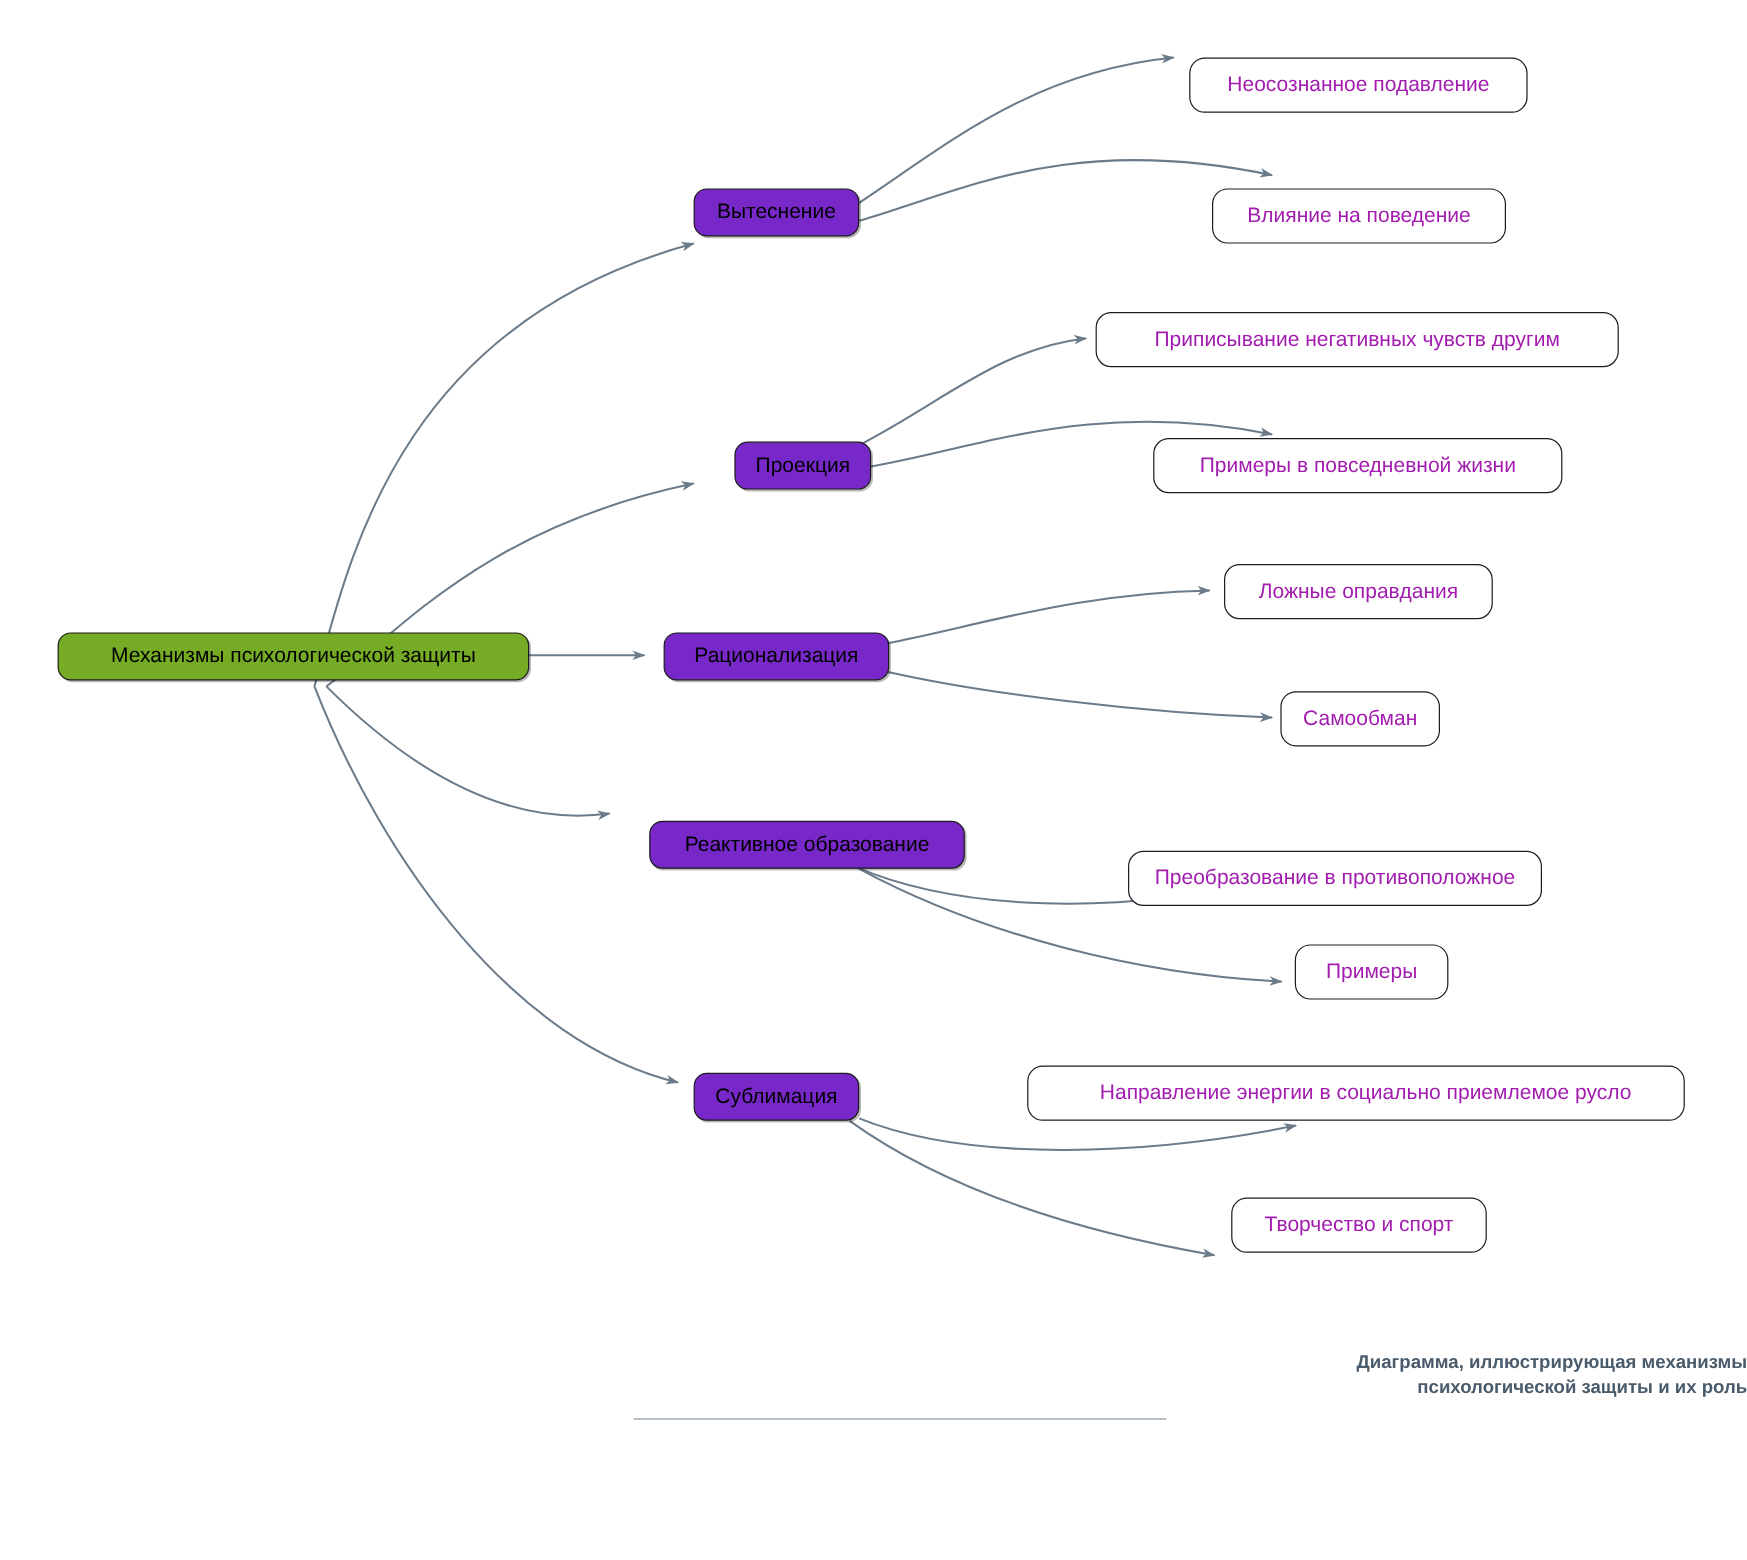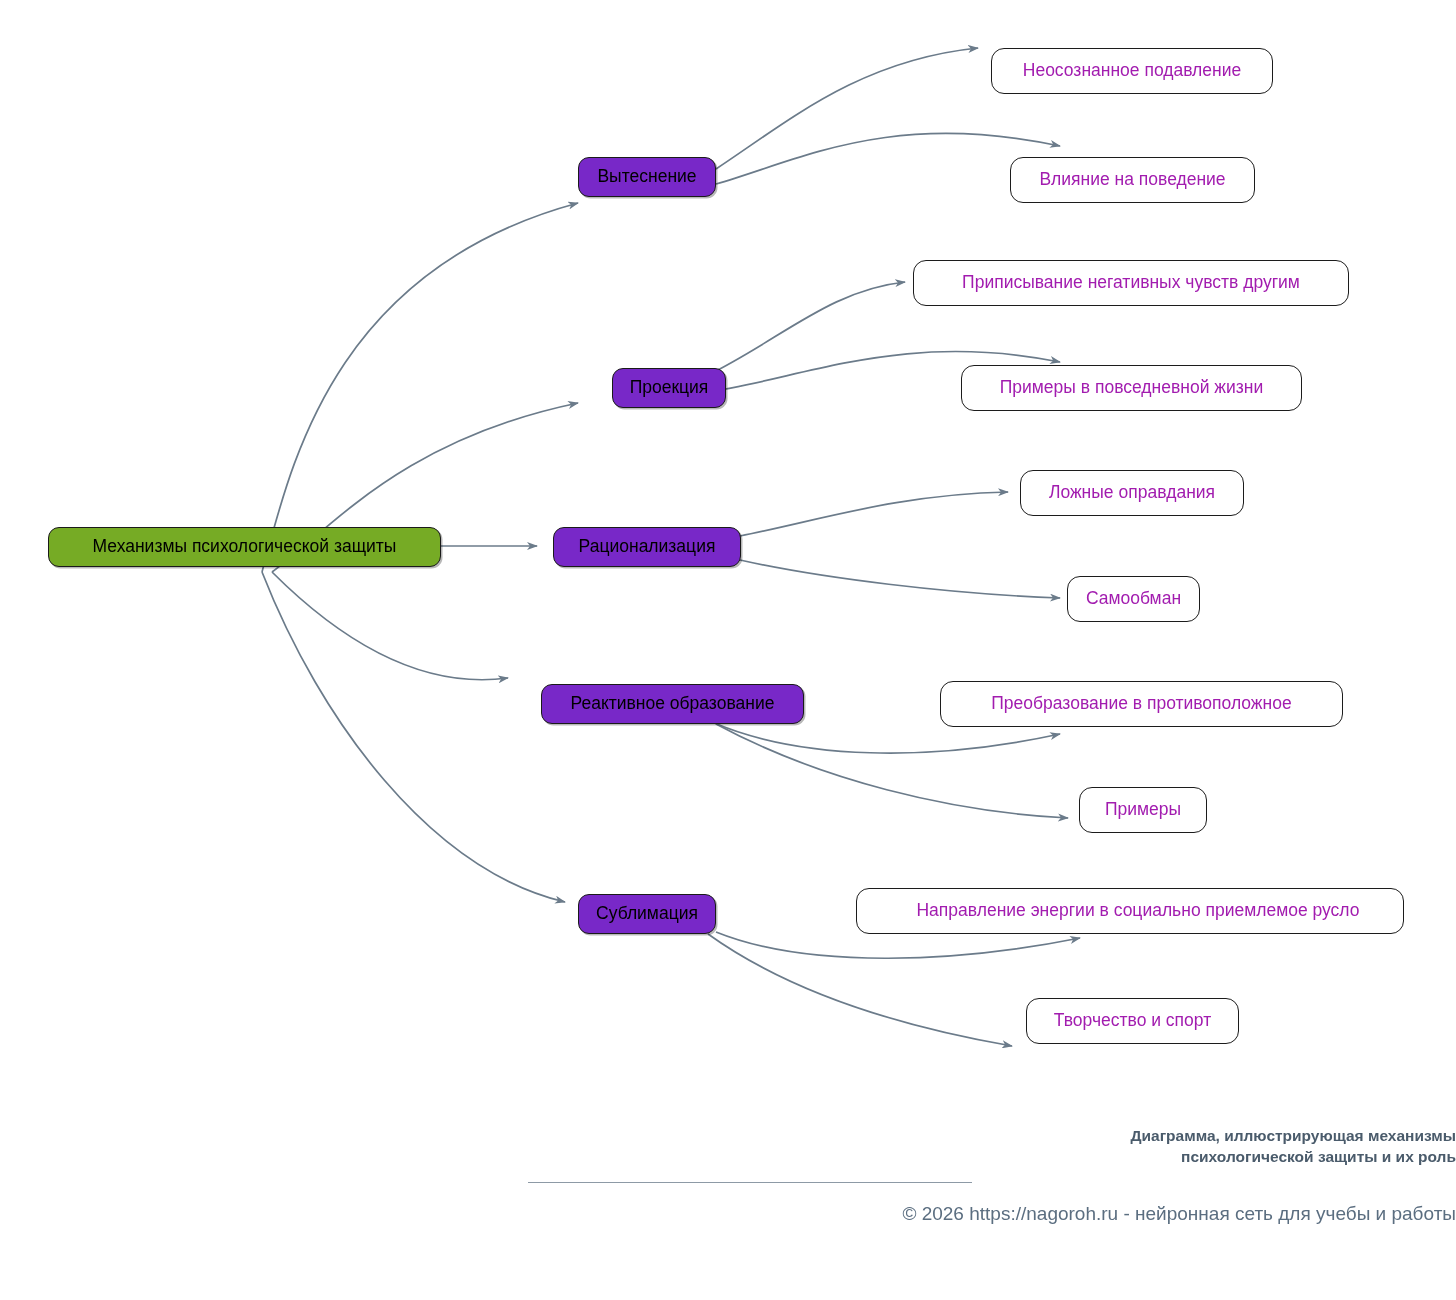--- a/index.html
+++ b/index.html
@@ -157,21 +157,21 @@
   <div class="node node-leaf" style="left:1020px; top:470px; width:224px; height:46px;">
     <span>Ложные оправдания</span>
   </div>
   <div class="node node-leaf" style="left:1067px; top:576px; width:133px; height:46px;">
     <span>Самообман</span>
   </div>
 
   <div class="node node-branch" style="left:517px; top:684px; width:263px; height:40px;margin-left:24px;">
     <span>Реактивное образование</span>
   </div>
-  <div class="node node-leaf" style="left:940px; top:681px; width:403px; height:46px;">
+  <div class="node node-leaf" style="left:940px; top:709px; width:345px; height:46px;">
     <span>Преобразование в противоположное</span>
   </div>
   <div class="node node-leaf" style="left:1079px; top:787px; width:128px; height:46px;">
     <span>Примеры</span>
   </div>
 
   <div class="node node-branch" style="left:578px; top:894px; width:138px; height:40px;">
     <span>Сублимация</span>
   </div>
   <div class="node node-leaf" style="left:856px; top:888px; width:548px; height:46px;padding-left:32px;">
@@ -179,15 +179,14 @@
   </div>
   <div class="node node-leaf" style="left:1026px; top:998px; width:213px; height:46px;">
     <span>Творчество и спорт</span>
   </div>
 
   <div class="caption-block" id="caption-title">
     <div>Диаграмма, иллюстрирующая механизмы</div>
     <div>психологической защиты и их роль</div>
   </div>
   <div id="caption-rule"></div>
-  <div class="caption-block" id="caption-footer">© 2026 https://nagoroh.ru - нейронная сеть для учебы и работы</div>
 
 </div>
 
 </body></html>

